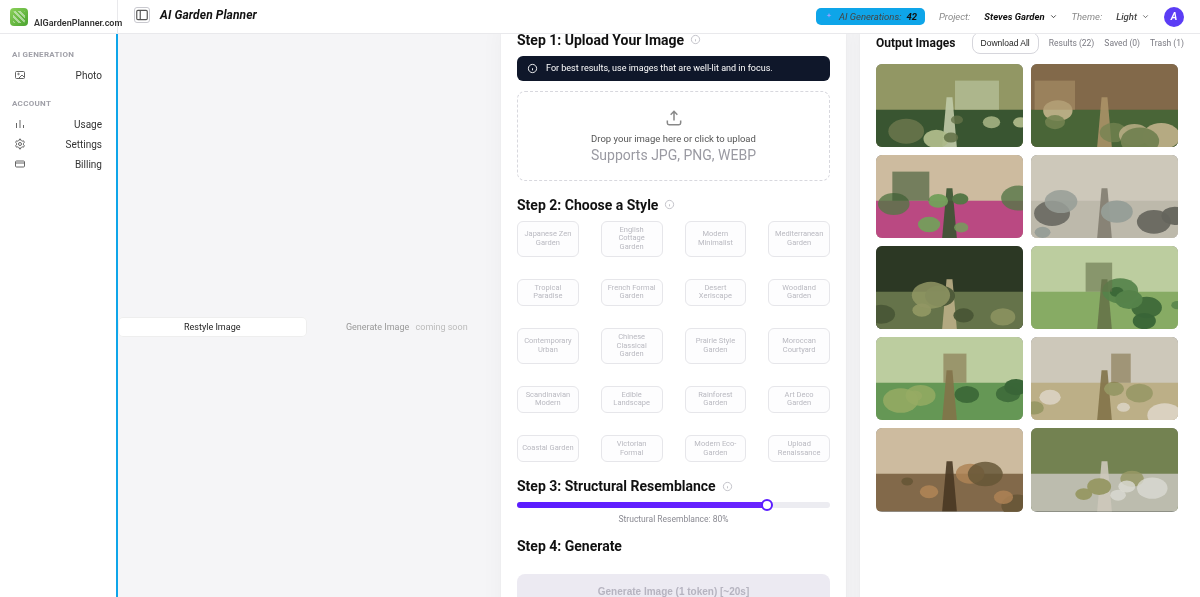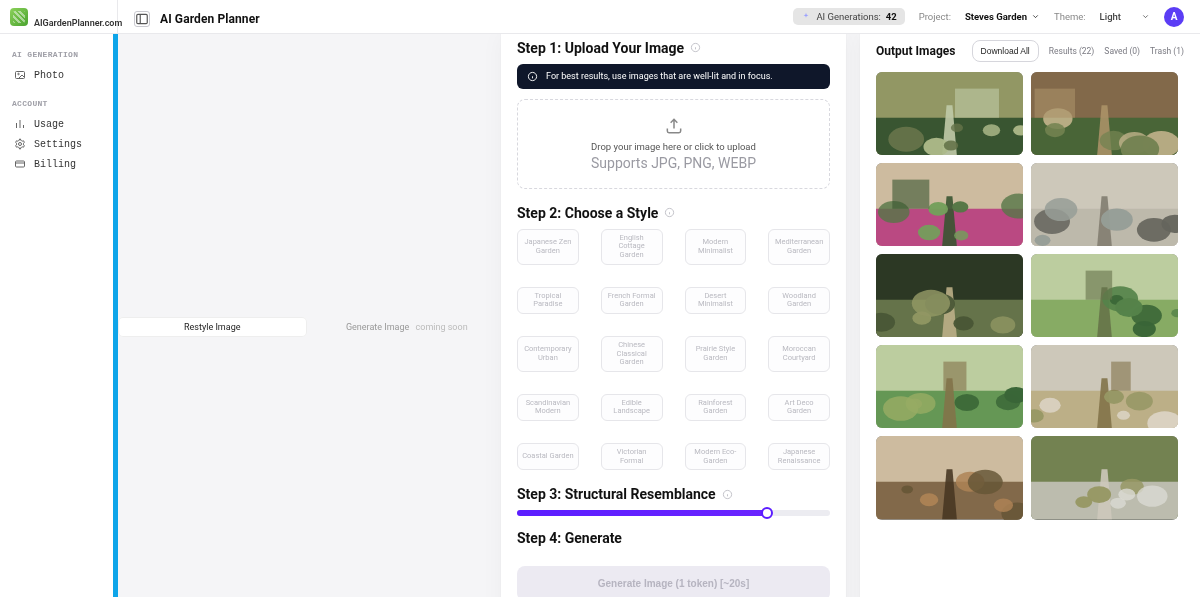--- a/index.html
+++ b/index.html
@@ -17,42 +17,42 @@
     width: 18px; height: 18px; border-radius: 4px;
     background: linear-gradient(135deg,#8bd15a,#4aa32f);
     position: relative; margin-right: 6px; flex: none;
   }
   .logo-sq::after{
     content:""; position:absolute; inset:3px; border-radius:2px;
     background: repeating-linear-gradient(45deg,#fff7 0 2px,transparent 2px 4px);
   }
   .site-name { font-size: 9px; font-weight: 600; color: #333; white-space: nowrap; margin-top: 12px; }
   .header-main {
-    flex:1; display:flex; align-items:flex-end; padding: 0 16px; justify-content: space-between;
+    flex:1; display:flex; align-items:flex-start; padding: 0 16px; justify-content: space-between; font-style: italic;
   }
   .hm-left { display:flex; align-items:center; gap:10px;}
   .collapse-btn { width:16px; height:16px; display:flex; align-items:center; justify-content:center; border:1px solid #c9c9cf; border-radius:3px; color:#555;}
   .app-title { font-size: 12px; font-weight: 700; letter-spacing:.1px;}
   .hm-right { display:flex; align-items:center; gap:14px; font-size: 9.5px; color:#555;}
   .gen-badge {
-    display:flex; align-items:center; gap:5px; background:#e5e5e5; border-radius:5px; padding:3px 8px; color:#444;
+    display:flex; align-items:center; gap:5px; background:#0ea5e9; border-radius:5px; padding:3px 8px; color:#444;
   }
   .gen-badge svg { width:10px; height:10px; }
   .gen-count { font-weight:700; color:#111;}
   .proj-name { font-weight:700; color:#111; display:flex; align-items:center; gap:4px;}
-  .theme-val { font-weight:500; color:#444; display:flex; align-items:center; gap:20px;}
+  .theme-val { font-weight:500; color:#444; display:flex; align-items:center; gap:4px;}
   .label-muted { color:#888; }
   .avatar { width:20px; height:20px; border-radius:50%; background:#5b3df5; color:#fff; font-size:10px; font-weight:700; display:flex; align-items:center; justify-content:center;}
   .chev { width:9px; height:9px; }
   
   .sidebar {
-    position: fixed; top:34px; left:0; bottom:0; width:118px; background:#fff; border-right:5px solid #0ea5e9; padding:12px 10px;font-family:Liberation Mono, monospace;
+    position: fixed; top:34px; left:0; bottom:0; width:118px; background:#fff; border-right:2px solid #0ea5e9; padding:12px 10px;
   }
   .sb-heading { font-size:8px; font-weight:700; color:#a0a0a8; letter-spacing:.3px; margin: 4px 0 6px 2px;}
-  .sb-item { display:flex; align-items:center; gap:8px; padding:4px 4px; border-radius:4px; font-size:10px; color:#333; cursor:pointer;}
+  .sb-item { display:flex; align-items:center; gap:8px; padding:4px 4px; border-radius:4px; font-size:10px; color:#333; cursor:pointer;justify-content:space-between;}
   .sb-item svg { width:12px; height:12px; color:#666; flex:none;}
   .sb-group { margin-bottom:14px;}
   
   .main {
     position:absolute; left:118px; top:34px; right:0; bottom:0;
     overflow:hidden; display:flex; flex-direction:row; align-items:center;
   }
   .tabs-row {
     margin-top:22px; width: 680px; display:flex; gap:6px; font-size:9px;
   }
@@ -242,48 +242,49 @@
             <path d="M12 8h.01M11 12h1v4"></path>
           </svg>
       </div>
       <div class="styles-grid" id="styles-grid">
           <div class="style-chip">Japanese Zen Garden</div>
           <div class="style-chip">English Cottage Garden</div>
           <div class="style-chip">Modern Minimalist</div>
           <div class="style-chip">Mediterranean Garden</div>
           <div class="style-chip">Tropical Paradise</div>
           <div class="style-chip">French Formal Garden</div>
-          <div class="style-chip">Desert Minimalist</div>
+          <div class="style-chip">Desert Xeriscape</div>
           <div class="style-chip">Woodland Garden</div>
           <div class="style-chip">Contemporary Urban</div>
           <div class="style-chip">Chinese Classical Garden</div>
           <div class="style-chip">Prairie Style Garden</div>
           <div class="style-chip">Moroccan Courtyard</div>
           <div class="style-chip">Scandinavian Modern</div>
           <div class="style-chip">Edible Landscape</div>
           <div class="style-chip">Rainforest Garden</div>
           <div class="style-chip">Art Deco Garden</div>
           <div class="style-chip">Coastal Garden</div>
           <div class="style-chip">Victorian Formal</div>
           <div class="style-chip">Modern Eco-Garden</div>
-          <div class="style-chip">Japanese Renaissance</div>
+          <div class="style-chip">Upload Renaissance</div>
         </div>
 
       <div class="step-title">
         <span>Step 3: Structural Resemblance</span>
         <svg class="info-ic" viewBox="0 0 24 24" fill="none" stroke="currentColor" stroke-width="2">
             <circle cx="12" cy="12" r="9"></circle>
             <path d="M12 8h.01M11 12h1v4"></path>
           </svg>
       </div>
       <div class="slider-wrap">
         <div class="slider-track">
           <div class="slider-fill" id="slider-fill" style="width: 80%;"></div>
           <div class="slider-thumb" id="slider-thumb" style="left: 80%;"></div>
         </div>
+        <div class="slider-cap">Structural Resemblance: 80%</div>
       </div>
 
       <div class="step-title" style="margin-top:14px">
         <span>Step 4: Generate</span>
       </div>
       <button class="gen-btn">Generate Image (1 token) [~20s]</button>
     </div>
 
     <div class="card card-right">
       <div class="out-head">

